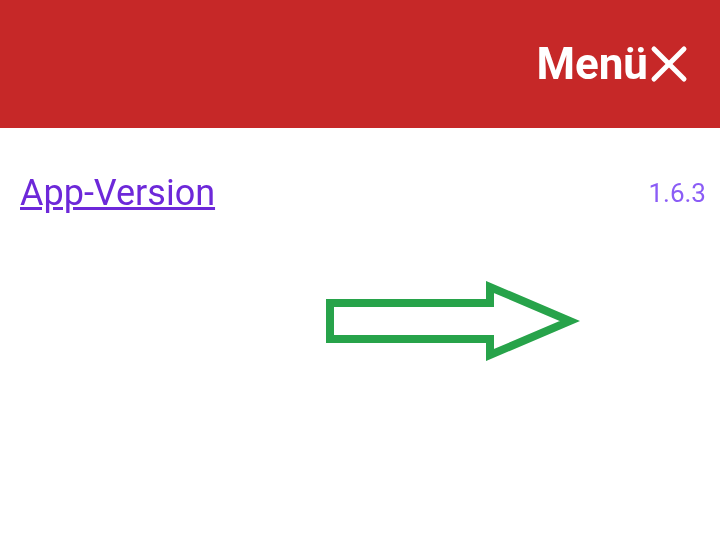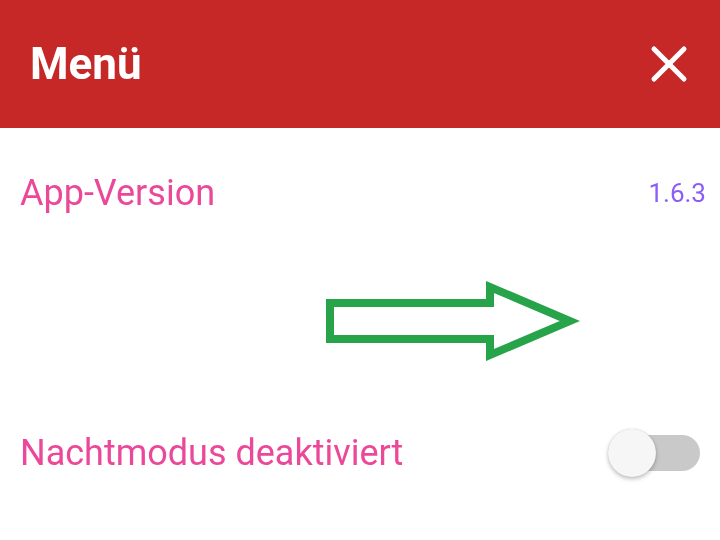--- a/index.html
+++ b/index.html
@@ -8,21 +8,21 @@
       width: 720px;
       height: 540px;
       overflow: hidden;
       background: #fff;
     }
     .header {
       background: #c62828;
       height: 128px;
       display: flex;
       align-items: center;
-      justify-content: space-between;
+      justify-content: flex-end;
       padding: 0 30px;
     }
     .header-title {
       color: #fff;
       font-size: 44px;
       font-weight: 700;
     }
     .close-btn {
       color: #fff;
       cursor: pointer;
@@ -35,22 +35,23 @@
     }
     .row {
       display: flex;
       align-items: center;
       justify-content: space-between;
       height: 130px;
       position: relative;
     }
     .row-label {
       font-size: 36px;
-      color: #ec4899;
+      color: #6d28d9;
       font-weight: 400;
+      text-decoration: underline;
     }
     .row-value {
       font-size: 26px;
       color: #8b5cf6;
       font-weight: 400;
       position: absolute;
       right: -6px;
     }
     .arrow {
       position: absolute;
@@ -99,20 +100,14 @@
   </div>
 
   <div class="row">
     <div class="arrow">
       <svg width="260" height="80" viewBox="0 0 260 80">
         <polygon points="10,22 170,22 170,6 250,40 170,74 170,58 10,58" fill="none" stroke="#27a34a" stroke-width="8" stroke-linejoin="miter"></polygon>
       </svg>
     </div>
   </div>
 
-  <div class="row">
-    <div class="row-label">Nachtmodus deaktiviert</div>
-    <div class="toggle">
-      <div class="toggle-knob"></div>
-    </div>
-  </div>
 
 </div>
 
 </body></html>

